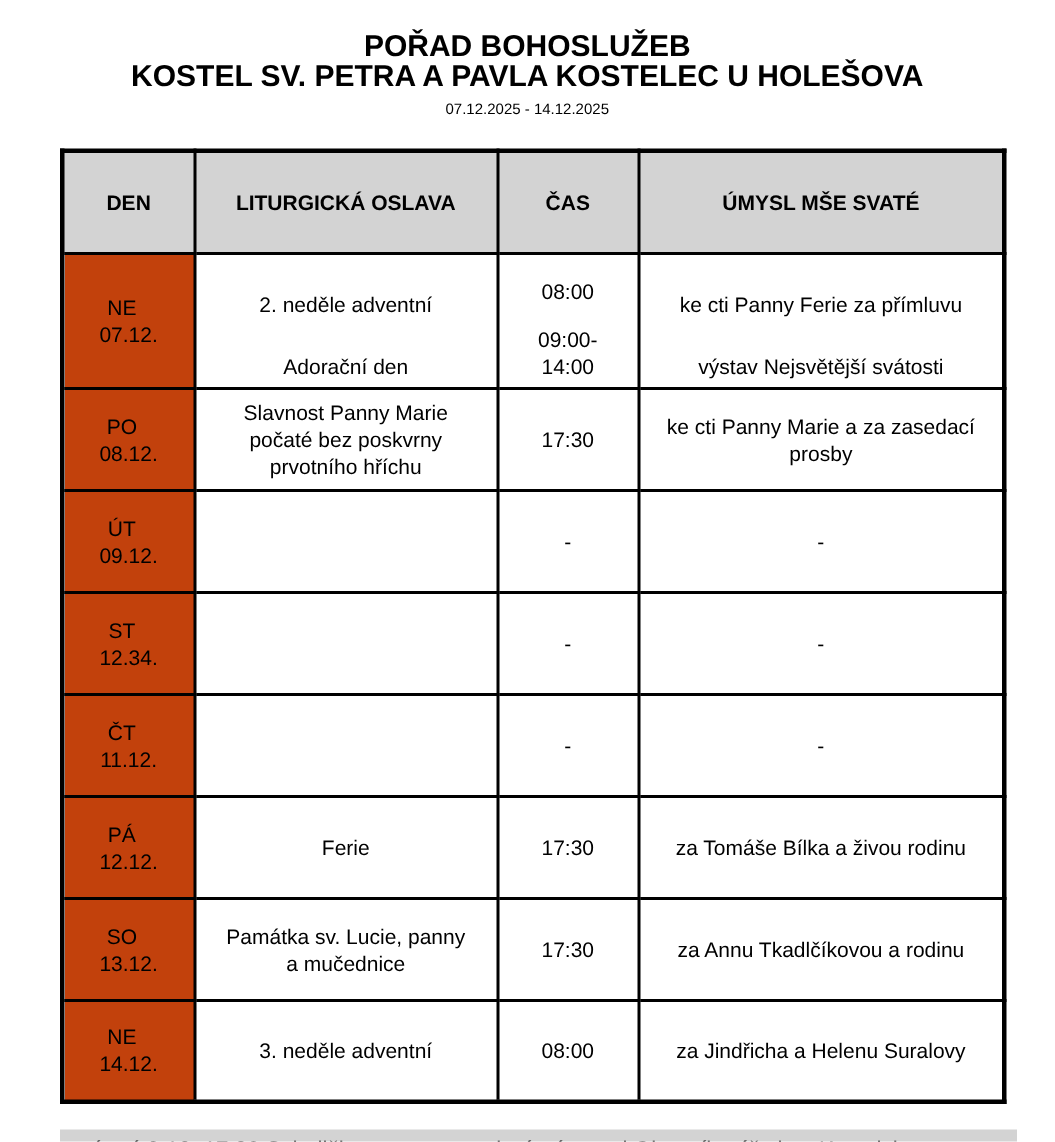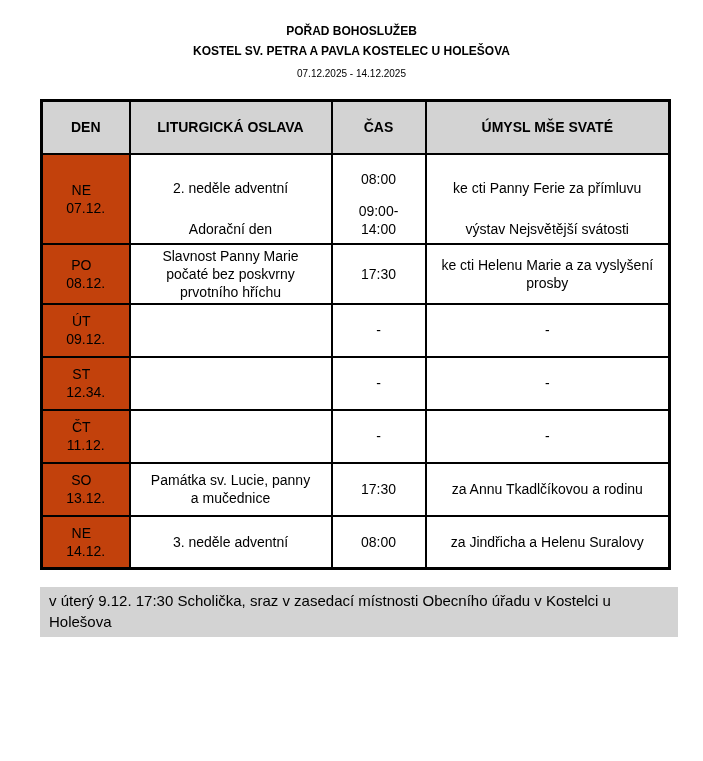--- a/index.html
+++ b/index.html
@@ -13,21 +13,21 @@
     font-family: "Liberation Sans", sans-serif;
     color: #000000;
     overflow: hidden;
   }
   .heading {
     text-align: center;
     padding-top: 21px;
   }
   .heading .title,
   .heading .subtitle {
-    font-size: 12px;
+    font-size: 20px;
     font-weight: bold;
     line-height: 20px;
   }
   .heading .daterange {
     font-size: 10px;
     line-height: 20px;
     margin-top: 3px;
   }
   table.schedule {
     border-collapse: collapse;
@@ -48,21 +48,21 @@
   table.schedule td {
     border: 2px solid #000000;
     font-size: 14px;
     text-align: center;
     vertical-align: middle;
     padding: 2px 10px;
     white-space: pre-line;
     line-height: 18px;
     overflow: hidden;
   }
-  table.schedule tr { height: 53px; }
+  table.schedule tr { height: 68px; }
   table.schedule tr.row-tall { height: 86px; }
   td.day-cell {
     background: #c2410c;
     font-weight: normal;
     text-align: left;
     padding: 0 2px 0 8px;
     white-space: nowrap;
   }
   .day-abbr { display: inline-block; min-width: 24px; margin-right: 9px; }
   td.has-split { padding: 0 4px; }
@@ -123,21 +123,21 @@
         <td class="has-split"><div class="split-wrap"><div class="seg-top">2. neděle adventní</div><div class="seg-bottom">Adorační den</div></div></td>
         <td class="has-split"><div class="split-wrap"><div class="seg-top">08:00</div><div class="seg-bottom">09:00-14:00</div></div></td>
         <td class="has-split"><div class="split-wrap"><div class="seg-top">ke cti Panny Ferie za přímluvu</div><div class="seg-bottom">výstav Nejsvětější svátosti</div></div></td>
       </tr>
       <tr>
         <td class="day-cell"><span class="day-abbr">PO</span><span>08.12.</span></td>
         <td>Slavnost Panny Marie
 počaté bez poskvrny
 prvotního hříchu</td>
         <td>17:30</td>
-        <td>ke cti Helenu Marie a za vyslyšení
+        <td>ke cti Panny Marie a za zasedací
 prosby</td>
       </tr>
       <tr>
         <td class="day-cell"><span class="day-abbr">ÚT</span><span>09.12.</span></td>
         <td></td>
         <td>-</td>
         <td>-</td>
       </tr>
       <tr>
         <td class="day-cell"><span class="day-abbr">ST</span><span>12.34.</span></td>
@@ -145,20 +145,26 @@
         <td>-</td>
         <td>-</td>
       </tr>
       <tr>
         <td class="day-cell"><span class="day-abbr">ČT</span><span>11.12.</span></td>
         <td></td>
         <td>-</td>
         <td>-</td>
       </tr>
       <tr>
+        <td class="day-cell"><span class="day-abbr">PÁ</span><span>12.12.</span></td>
+        <td>Ferie</td>
+        <td>17:30</td>
+        <td>za Tomáše Bílka a živou rodinu</td>
+      </tr>
+      <tr>
         <td class="day-cell"><span class="day-abbr">SO</span><span>13.12.</span></td>
         <td>Památka sv. Lucie, panny
 a mučednice</td>
         <td>17:30</td>
         <td>za Annu Tkadlčíkovou a rodinu</td>
       </tr>
       <tr>
         <td class="day-cell"><span class="day-abbr">NE</span><span>14.12.</span></td>
         <td>3. neděle adventní</td>
         <td>08:00</td>

